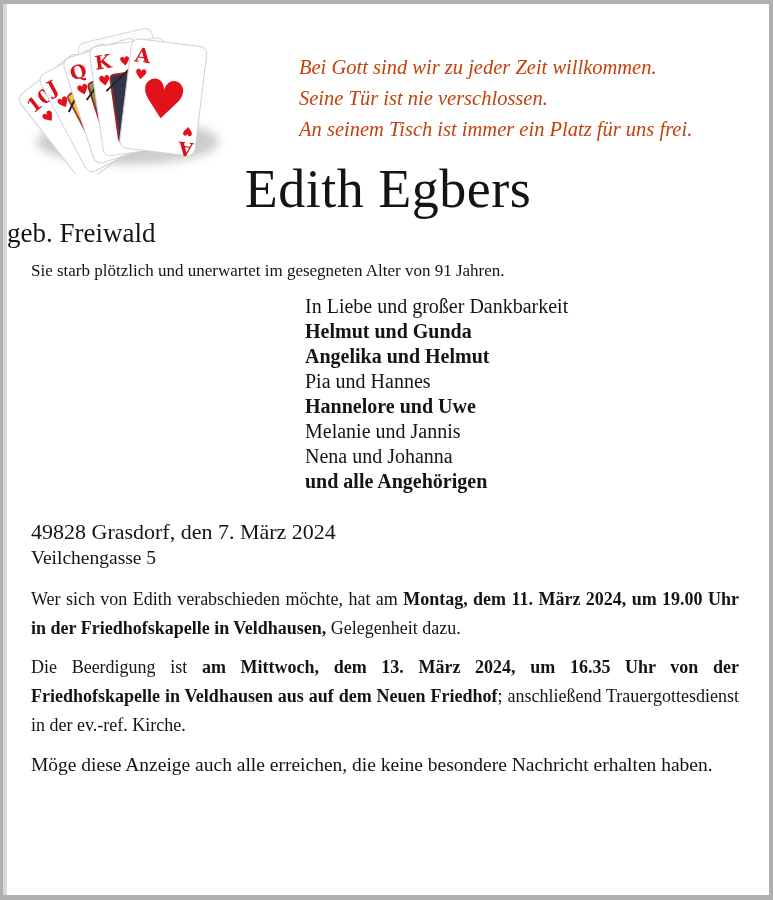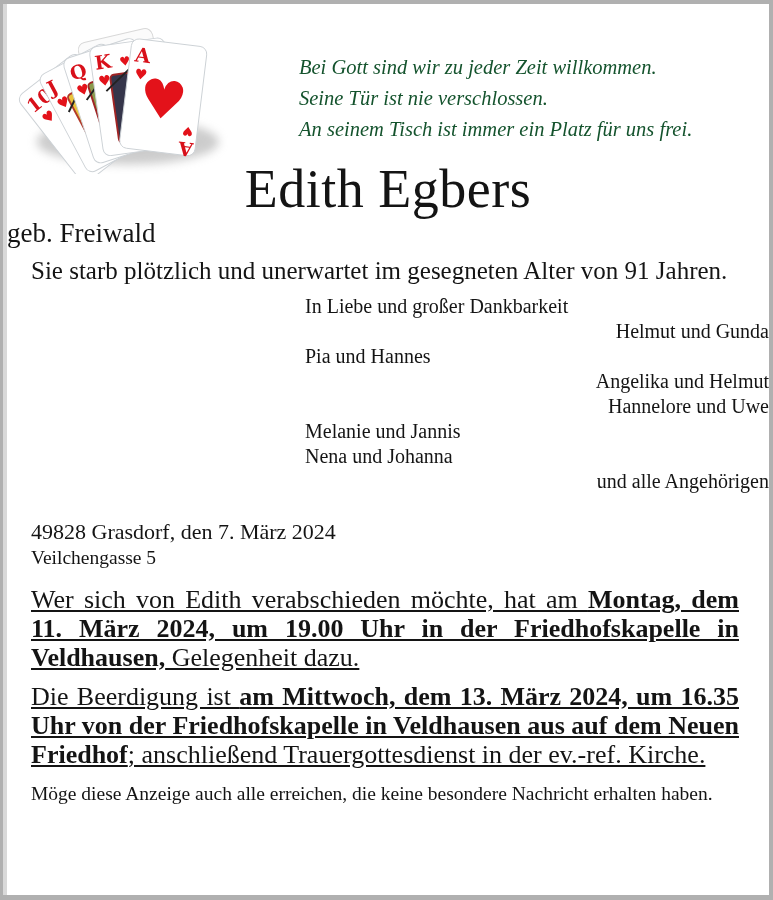--- a/index.html
+++ b/index.html
@@ -2,31 +2,31 @@
 <html lang="de"><head>
 <meta charset="utf-8">
 <style>
   html,body{margin:0;padding:0;}
   body{width:773px;height:900px;overflow:hidden;background:#b0b0b0;}
   .frame{width:773px;height:900px;box-sizing:border-box;background:#b0b0b0;padding:4px 4px 5px 3px;}
   .page{width:100%;height:100%;box-sizing:border-box;background:#ffffff;border-left:4px solid #d9d9d9;
         position:relative;font-family:"Liberation Serif","DejaVu Serif",serif;color:#141414;}
   .header{position:relative;height:152px;}
   .cards-wrap{position:absolute;left:6px;top:20px;width:222px;height:150px;}
-  .quote{position:absolute;left:292px;top:48px;font-style:italic;font-size:20.5px;line-height:31px;color:#14532d;white-space:nowrap;}
+  .quote{position:absolute;left:292px;top:48px;font-style:italic;font-size:20.5px;line-height:31px;color:#c2410c;white-space:nowrap;}
   .intro{margin:28px 30px 0 24px;font-size:19.5px;line-height:28px;text-align:justify;}
   h1.name{margin:4px 0 0;text-align:center;font-size:54px;font-weight:normal;line-height:58px;letter-spacing:.5px;}
   .birthname{font-size:27px;line-height:30px;}
-  .death{margin:10px 30px 0 24px;font-size:25px;line-height:26px;}
+  .death{margin:10px 30px 0 24px;font-size:17px;line-height:26px;}
   .mourners{margin:10px 0 4px 298px;font-size:20px;line-height:25px;}
   .m-line{font-weight:normal;}
-  .m-line.bold{font-weight:normal;text-align:right;}
+  .m-line.bold{font-weight:bold;}
   .placedate{margin:25px 0 0 24px;font-size:22px;line-height:26px;}
   .address{margin:0 0 0 24px;font-size:19.5px;line-height:26px;}
-  .para{margin:14px 30px 0 24px;font-size:26px;line-height:29px;text-align:justify;text-decoration:underline;}
+  .para{margin:14px 30px 0 24px;font-size:18px;line-height:29px;text-align:justify;}
   .para2{margin-top:10px;}
   .closing{margin:12px 30px 0 24px;font-size:19.5px;line-height:26px;}
   b{font-weight:bold;}
   
   .rank{font-family:"DejaVu Serif","Liberation Serif",serif;font-weight:bold;font-size:20px;fill:#d8101a;}
   .rank.big{font-size:21px;}
   .suit-sm{font-family:"DejaVu Sans",sans-serif;font-size:15px;fill:#e3121a;}
   .suit-xs{font-family:"DejaVu Sans",sans-serif;font-size:13px;fill:#e3121a;}
   .suit-big{font-family:"DejaVu Sans",sans-serif;font-size:56px;fill:#e3121a;}
   .card-face{fill:#ffffff;stroke:#cdd2d6;stroke-width:1;}
@@ -107,22 +107,22 @@
 
     <h1 class="name">Edith Egbers</h1>
     <div class="birthname">geb. Freiwald</div>
 
     <p class="death">Sie starb plötzlich und unerwartet im gesegneten Alter von 91 Jahren.</p>
 
     <div class="mourners">
       <div class="m-line">In Liebe und großer Dankbarkeit</div>
       <div id="mourner-lines">
           <div class="m-line bold">Helmut und Gunda</div>
+          <div class="m-line bold">Angelika und Helmut</div>
           <div class="m-line">Pia und Hannes</div>
-          <div class="m-line bold">Angelika und Helmut</div>
           <div class="m-line bold">Hannelore und Uwe</div>
           <div class="m-line">Melanie und Jannis</div>
           <div class="m-line">Nena und Johanna</div>
           <div class="m-line bold">und alle Angehörigen</div>
         </div>
     </div>
 
     <div class="placedate">49828 Grasdorf, den 7. März 2024</div>
     <div class="address">Veilchengasse 5</div>
 

